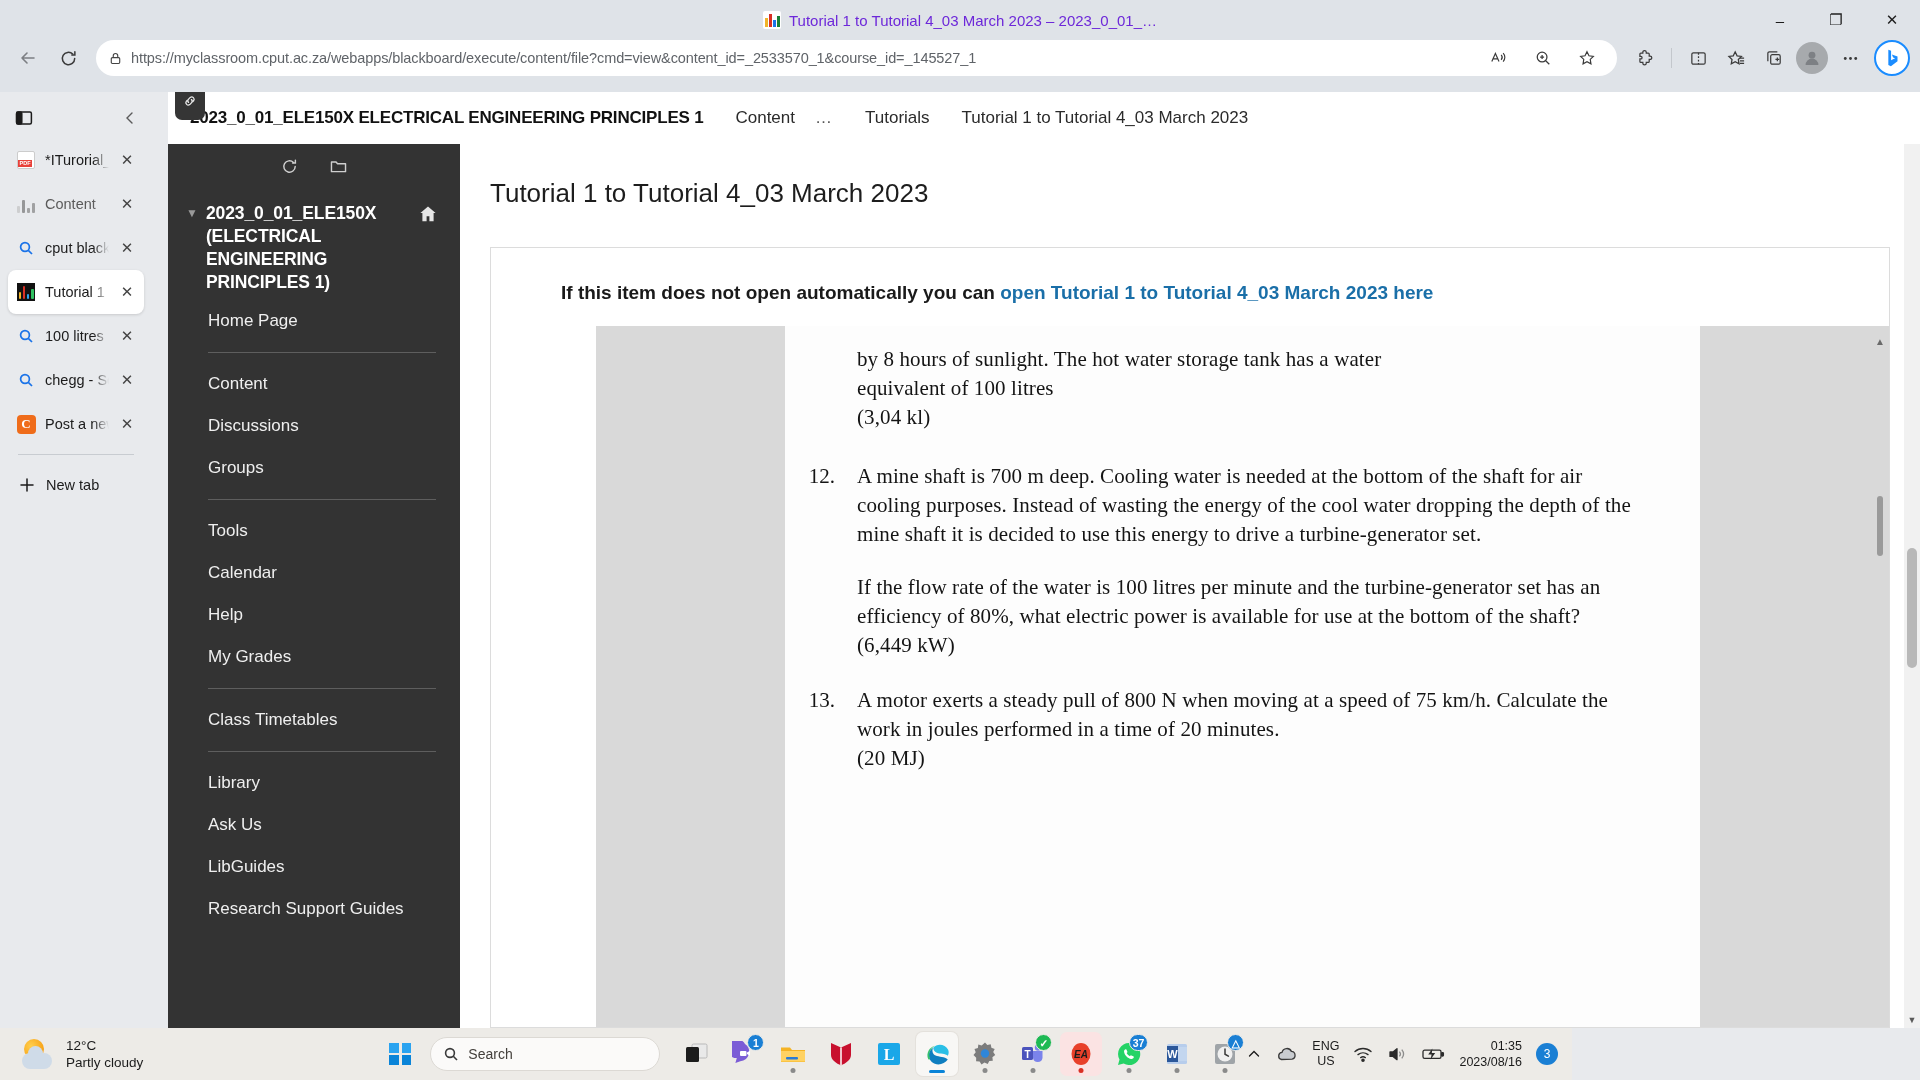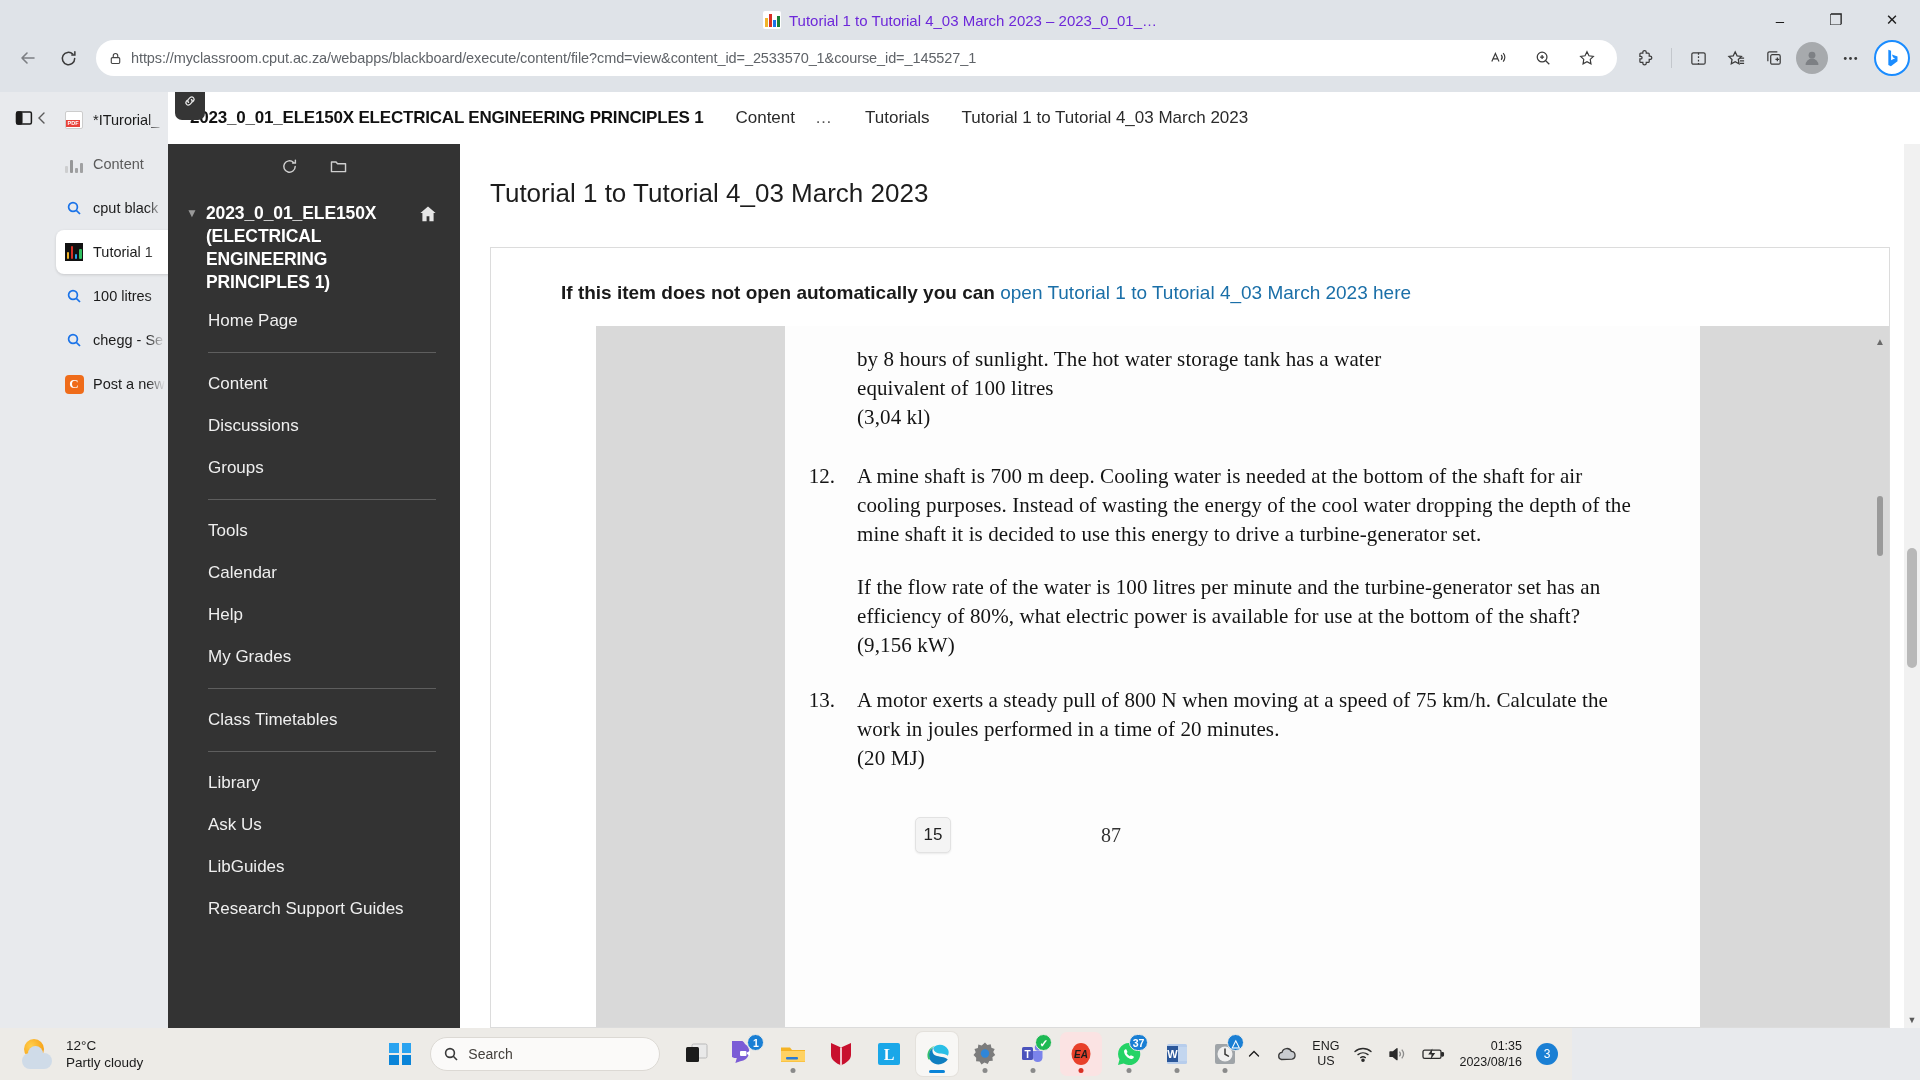--- a/index.html
+++ b/index.html
@@ -53,21 +53,21 @@
   .tb-sep{width:1px;height:20px;background:#c3c7cc;margin:0 6px;}
   .avatar-btn{width:32px;height:32px;border-radius:50%;background:#a7aaad;display:flex;align-items:center;justify-content:center;}
   .bing-btn{width:36px;height:36px;border-radius:50%;border:2px solid #1a8cff;display:flex;align-items:center;justify-content:center;margin-left:4px;background:#fff;}
 
   
   .body-wrap{display:flex;width:1920px;height:calc(1080px - 92px - 52px);}
 
   
   .vtabs{
     width:168px;flex:none;background:#e8eaed;
-    padding:6px 24px 0 8px;display:flex;flex-direction:row;
+    padding:6px 24px 0 8px;display:flex;flex-direction:column;
   }
   .vtabs-head{display:flex;align-items:center;justify-content:space-between;height:40px;padding:0 6px;}
   .vtab{
     height:44px;display:flex;align-items:center;gap:9px;
     padding:0 8px;border-radius:8px;font-size:14.5px;color:#1b1b1b;
     cursor:default;
   }
   .vtab.active{background:#fff;box-shadow:0 1px 3px rgba(0,0,0,.14);}
   .vtab .fav{width:20px;height:20px;flex:none;display:flex;align-items:center;justify-content:center;position:relative;}
   .vtab .lbl{flex:1;white-space:nowrap;overflow:hidden;
@@ -122,21 +122,21 @@
   
   .bb-content{flex:1;background:#fff;min-width:0;display:flex;flex-direction:column;position:relative;}
   .bb-page-title{font-size:26px;color:#1d1d1d;padding:34px 0 0 30px;font-weight:400;}
   .bb-card{
     margin:38px 30px 0 30px;border:1px solid #dcdcdc;background:#fff;
     flex:1;min-height:0;display:flex;flex-direction:column;overflow:hidden;
   }
   .bb-note{
     font-size:19px;font-weight:bold;color:#1a1a1a;padding:34px 0 0 70px;
   }
-  .bb-note a{color:#1a6fa8;text-decoration:none;font-weight:normal;}
+  .bb-note a{color:#1a6fa8;text-decoration:none;font-weight:bold;}
 
   
   .pdfview{
     margin:22px 0 0 105px;background:#d9d9d9;flex:1;min-height:0;
     position:relative;display:flex;justify-content:center;overflow:hidden;
   }
   .pdfpaper{
     width:915px;background:#fdfdfd;position:relative;
     font-family:"Liberation Serif",serif;color:#141414;
     padding:12px 60px 0 0;
@@ -503,36 +503,32 @@
                   <div class="q-ans">(3,04 kl)</div>
                 </div>
               </div>
 
               <div class="q-row" style="margin-top:30px;">
                 <div class="q-num">12.</div>
                 <div class="q-txt">
                   <div>A mine shaft is 700 m deep. Cooling water is needed at the bottom of the shaft for air cooling purposes. Instead of wasting the energy of the cool water dropping the depth of the mine shaft it is decided to use this energy to drive a turbine-generator set.</div>
                   <div style="height:24px;"></div>
                   <div>If the flow rate of the water is 100 litres per minute and the turbine-generator set has an efficiency of 80%, what electric power is available for use at the bottom of the shaft?</div>
-                  <div class="q-ans">(9,156 kW)</div>
+                  <div class="q-ans">(6,449 kW)</div>
                 </div>
               </div>
 
               <div class="q-row" style="margin-top:26px;">
                 <div class="q-num">13.</div>
                 <div class="q-txt">
                   <div>A motor exerts a steady pull of 800 N when moving at a speed of 75 km/h. Calculate the work in joules performed in a time of 20 minutes.</div>
                   <div class="q-ans">(20 MJ)</div>
                 </div>
               </div>
 
-              <div class="pdf-footer">
-                <div class="pg-badge">15</div>
-                <div class="pg-num">87</div>
-              </div>
             </div>
 
             <div class="pdf-scroll">
               <div class="pdf-arrow">▲</div>
               <div class="pdf-thumb"></div>
             </div>
           </div>
         </div>
       </div>
     </div>

